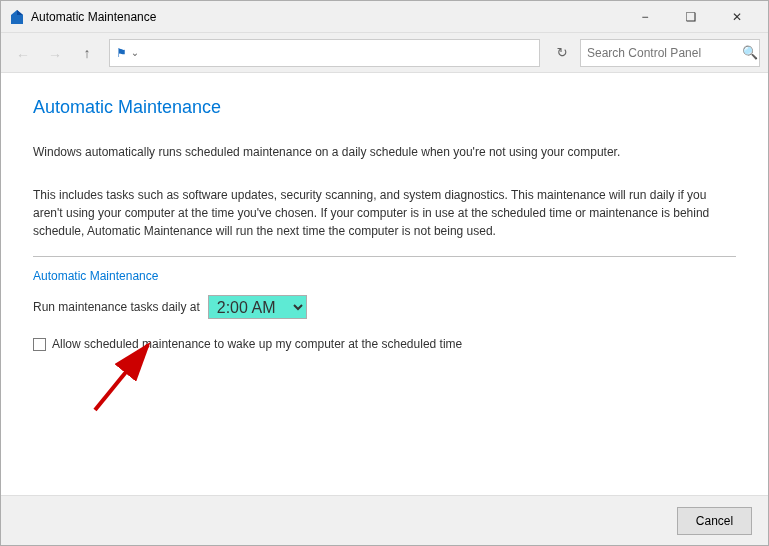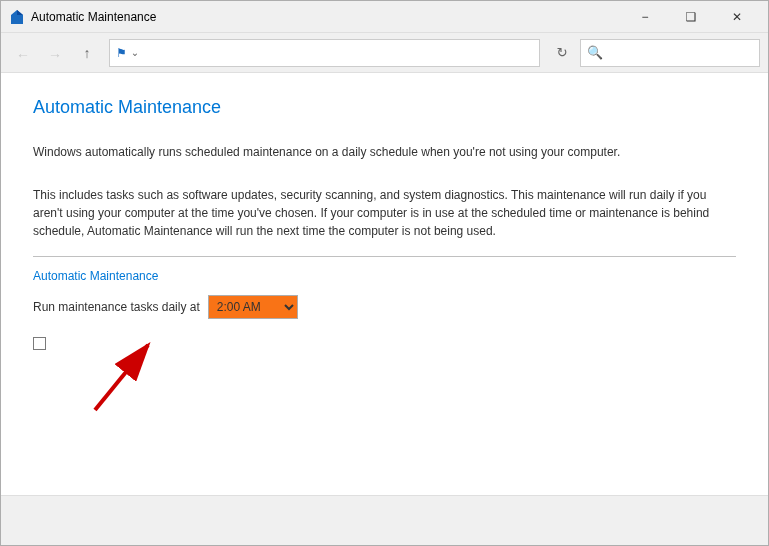--- a/index.html
+++ b/index.html
@@ -272,46 +272,49 @@
     <div class="nav-bar">
       <button class="nav-btn disabled">←</button>
       <button class="nav-btn disabled">→</button>
       <button class="nav-btn">↑</button>
       <div class="address-bar">
         <span class="address-flag">⚑</span>
         <span class="address-chevron">⌄</span>
       </div>
       <button class="refresh-btn">↻</button>
       <div class="search-box">
+        <input class="search-input" type="text" placeholder="Search Control Panel" style="">
         <span class="search-icon">🔍</span>
       </div>
     </div>
 
     <div class="content">
       <div class="page-title">Automatic Maintenance</div>
       <div class="description">Windows automatically runs scheduled maintenance on a daily schedule when you're not using your computer.</div>
       <div class="description">This includes tasks such as software updates, security scanning, and system diagnostics. This maintenance will run daily if you aren't using your computer at the time you've chosen. If your computer is in use at the scheduled time or maintenance is behind schedule, Automatic Maintenance will run the next time the computer is not being used.</div>
       <hr class="section-divider">
       <div class="section-title">Automatic Maintenance</div>
       <div class="maintenance-row">
         <span class="maintenance-label">Run maintenance tasks daily at</span>
-        <select style="height:24px;border:1px solid #adadad;font-size:12px;padding:0 4px;color:#333;background:#f97316;cursor:pointer;min-width:90px;">
+        <select style="height:24px;border:1px solid #adadad;font-size:16px;padding:0 4px;color:#333;background:#5eead4;cursor:pointer;min-width:90px;">
           <option>12:00 AM</option>
           <option>1:00 AM</option>
           <option selected="">2:00 AM</option>
           <option>3:00 AM</option>
           <option>4:00 AM</option>
         </select>
       </div>
       <div class="checkbox-row">
         <input type="checkbox" class="checkbox-input" style="">
+        <label class="checkbox-label">Allow scheduled maintenance to wake up my computer at the scheduled time</label>
       </div>
     </div>
 
     <div class="footer">
+      <button class="dialog-btn">Cancel</button>
     </div>
   </div>
 
   <svg class="arrow-svg" xmlns="http://www.w3.org/2000/svg">
     <defs>
       <marker id="arrowhead" markerWidth="10" markerHeight="7" refX="9" refY="3.5" orient="auto">
         <polygon points="0 0, 10 3.5, 0 7" fill="#cc0000"></polygon>
       </marker>
     </defs>
 

